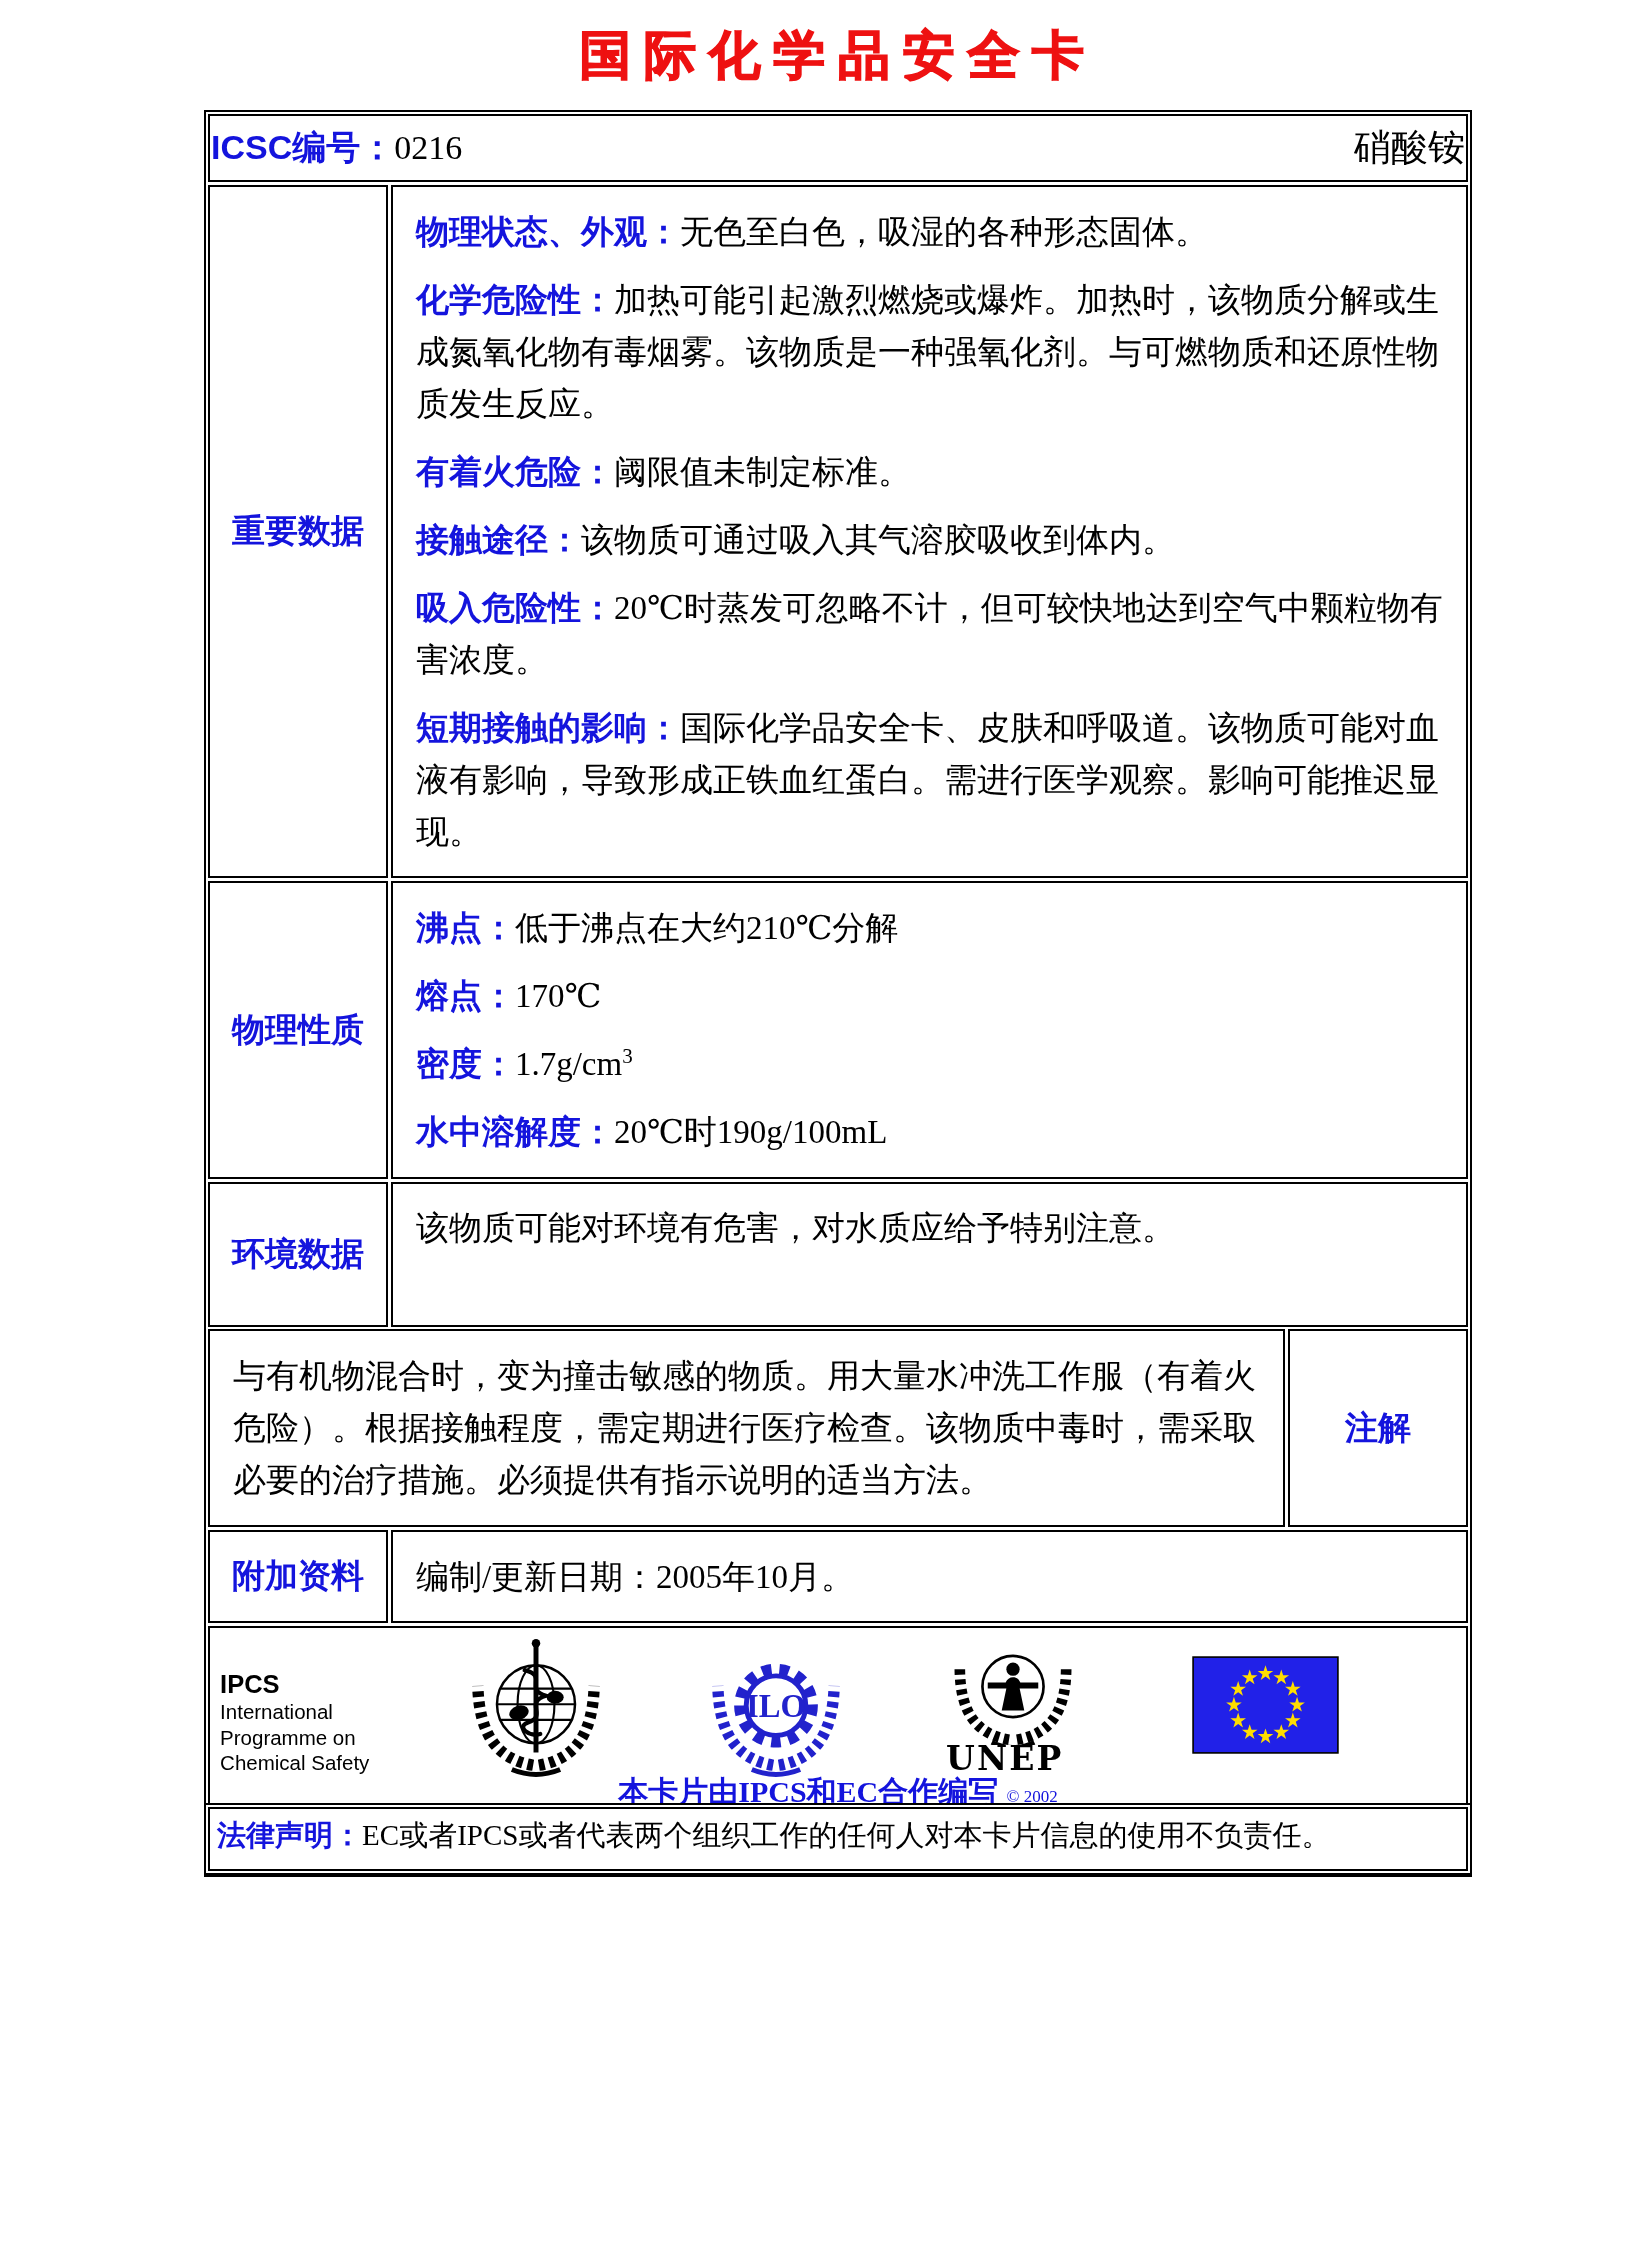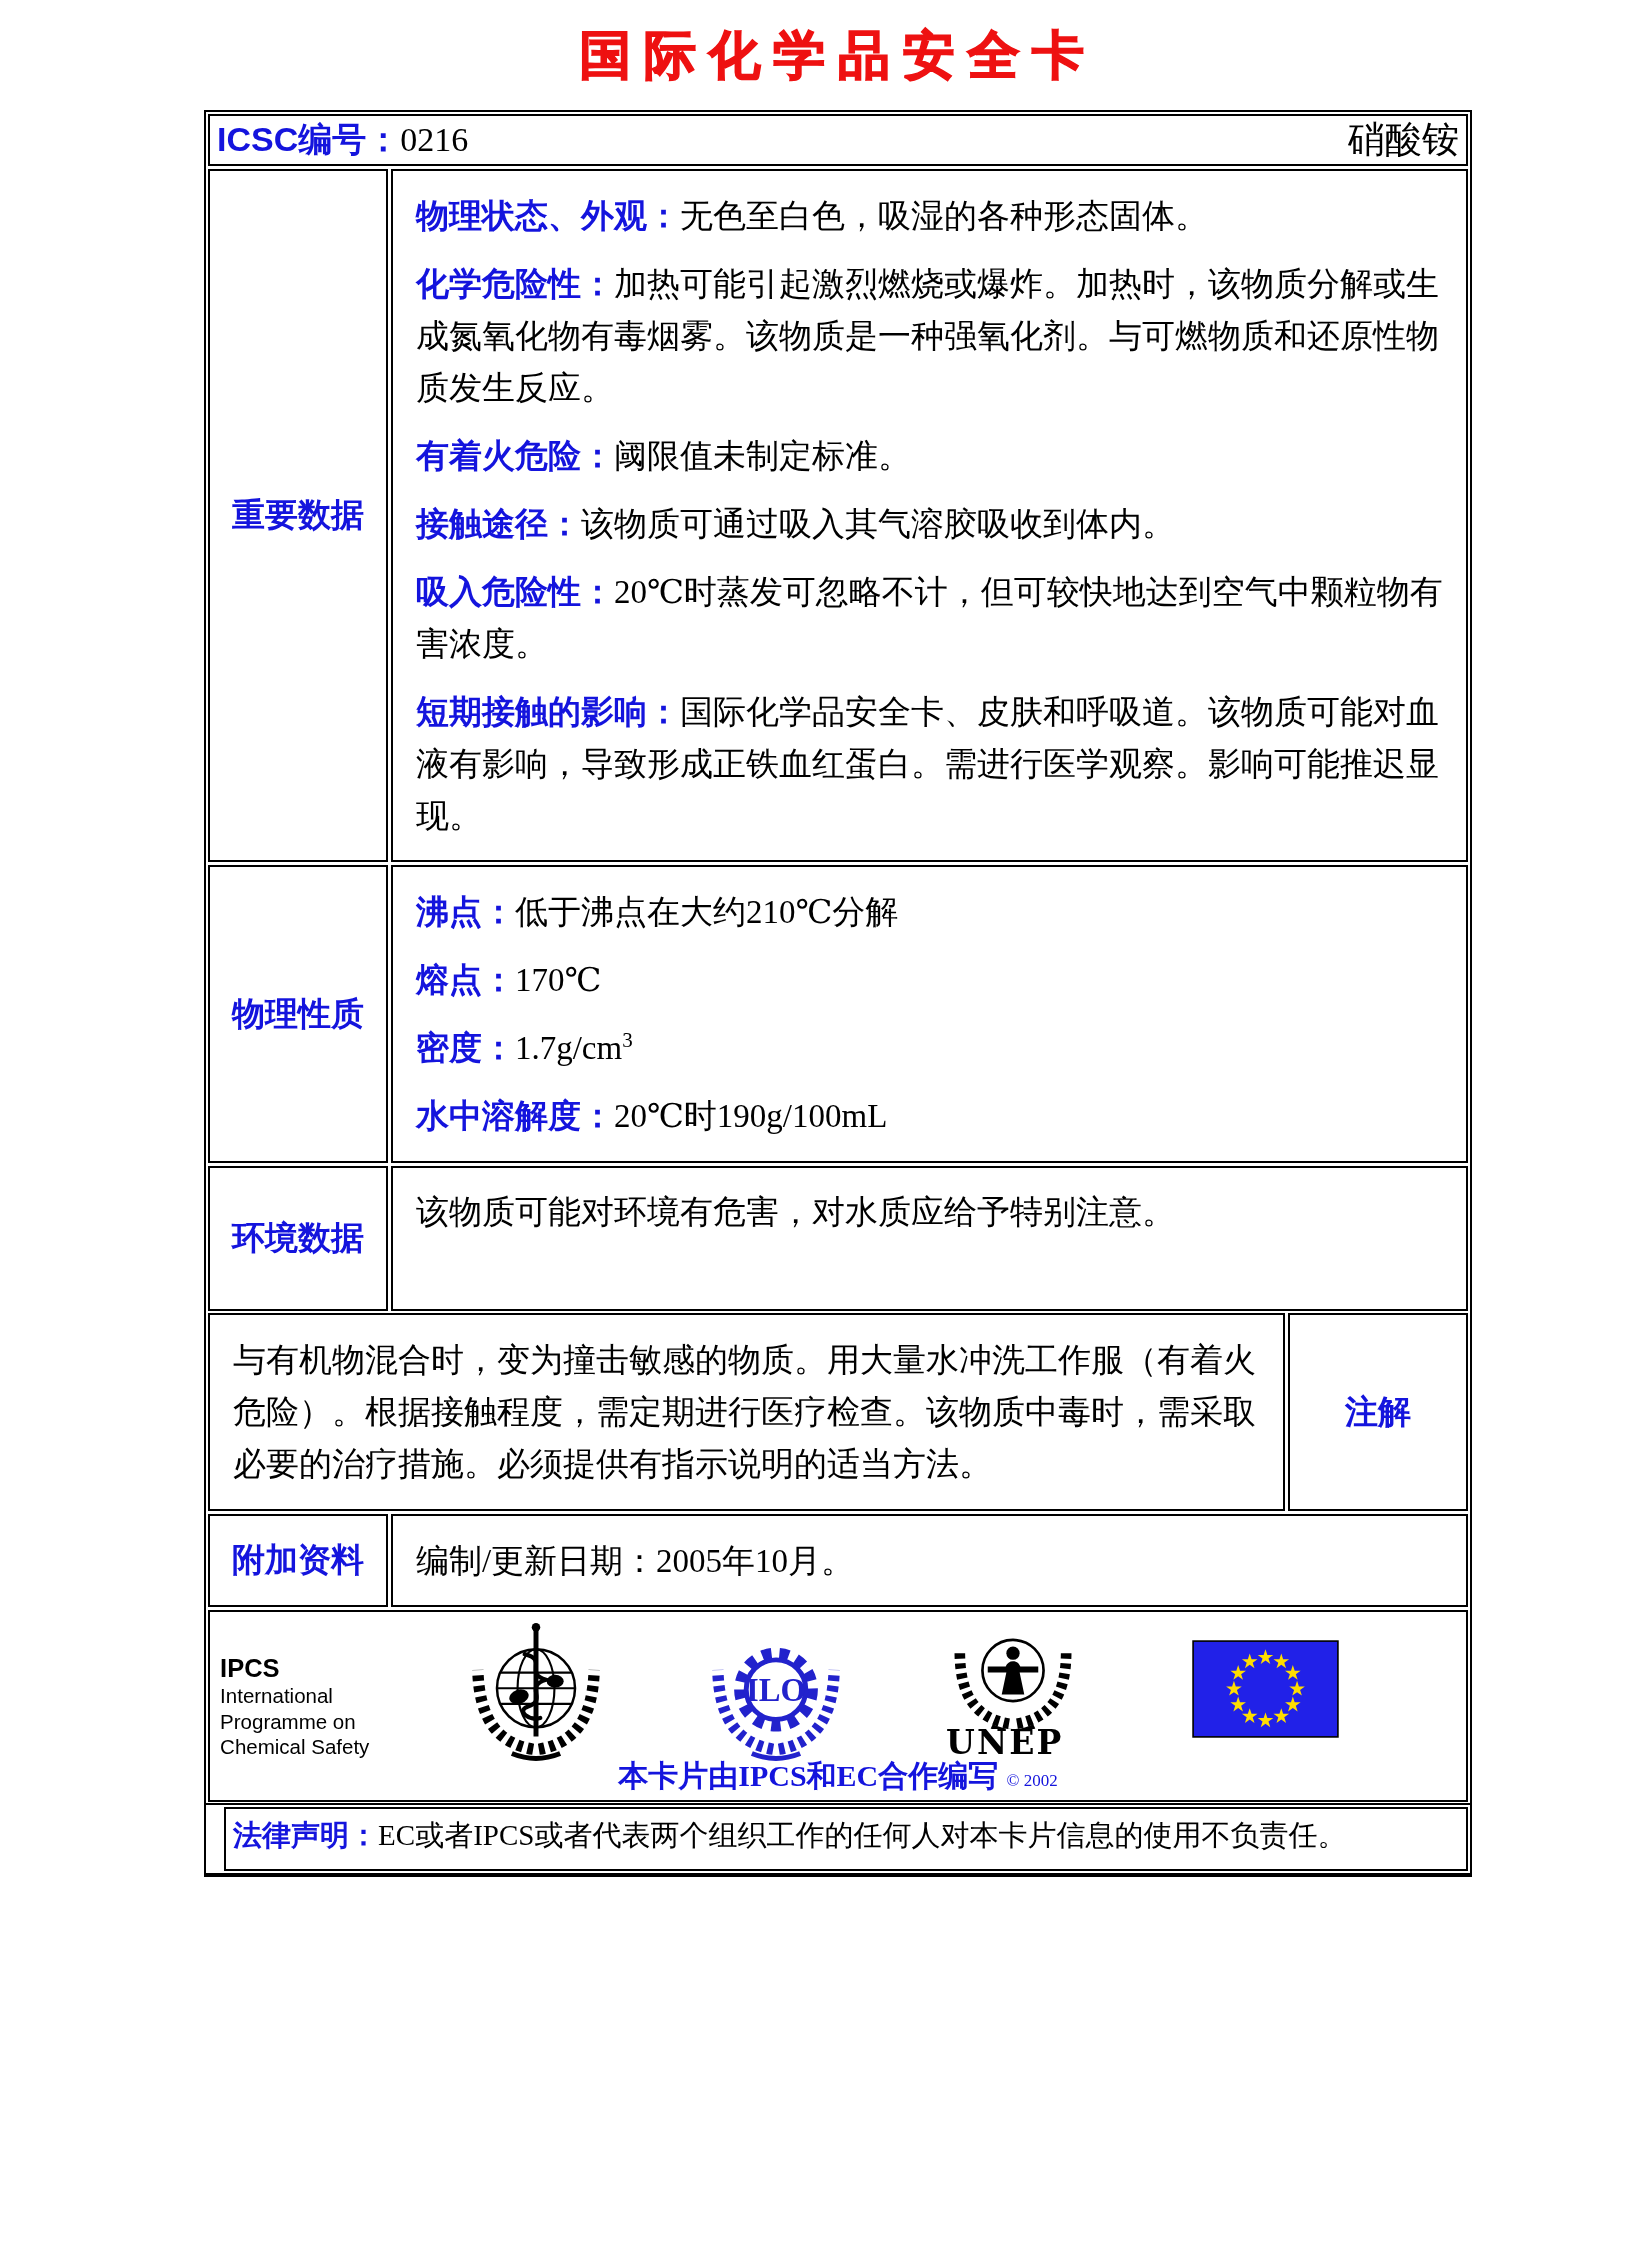--- a/index.html
+++ b/index.html
@@ -27,22 +27,22 @@
     -webkit-text-stroke:1.4px var(--accent-red);
   }
   .card{
     position:absolute;left:204px;top:110px;width:1268px;
     border:2.8px solid #000;background:#fff;padding:2.1px;
     display:flex;flex-direction:column;gap:2.8px;
   }
   .row{display:flex;gap:2.8px;}
   .cell{border:2.1px solid #000;background:#fff;}
   .header-cell{
-    flex:1;height:52px;display:flex;align-items:center;justify-content:space-between;
-    padding:0 7px;font-size:34px;
+    flex:1;height:68px;display:flex;align-items:center;justify-content:space-between;
+    padding:0 1px;font-size:34px;
   }
   .icsc-group{display:flex;align-items:center;}
   .klabel{
     color:var(--accent-blue);
     font-family:"Liberation Sans","DejaVu Sans",sans-serif;
     font-weight:bold;
   }
   .chem-name{font-size:37px;}
   .label-cell{
     width:180px;flex:none;
@@ -89,21 +89,21 @@
   .credit-year{
     font-family:"Liberation Serif","DejaVu Serif",serif;
     font-weight:normal;font-size:17px;
   }
   .legal-card{
     position:absolute;left:204px;top:1803px;width:1268px;
     border:2.1px solid #000;border-bottom-width:4.2px;padding:2.1px;background:#fff;
   }
   .legal-cell{
     border:2.1px solid #000;min-height:57px;padding:5.7px 7px 14px 7px;
-    font-size:29px;line-height:40px;margin-left:16px;
+    font-size:29px;line-height:40px;
   }
   .legal-cell .klabel{font-size:29px;}
 </style>
 </head>
 <body>
 
 <div class="page">
 
   <div class="doc-title">国际化学品安全卡</div>
 

